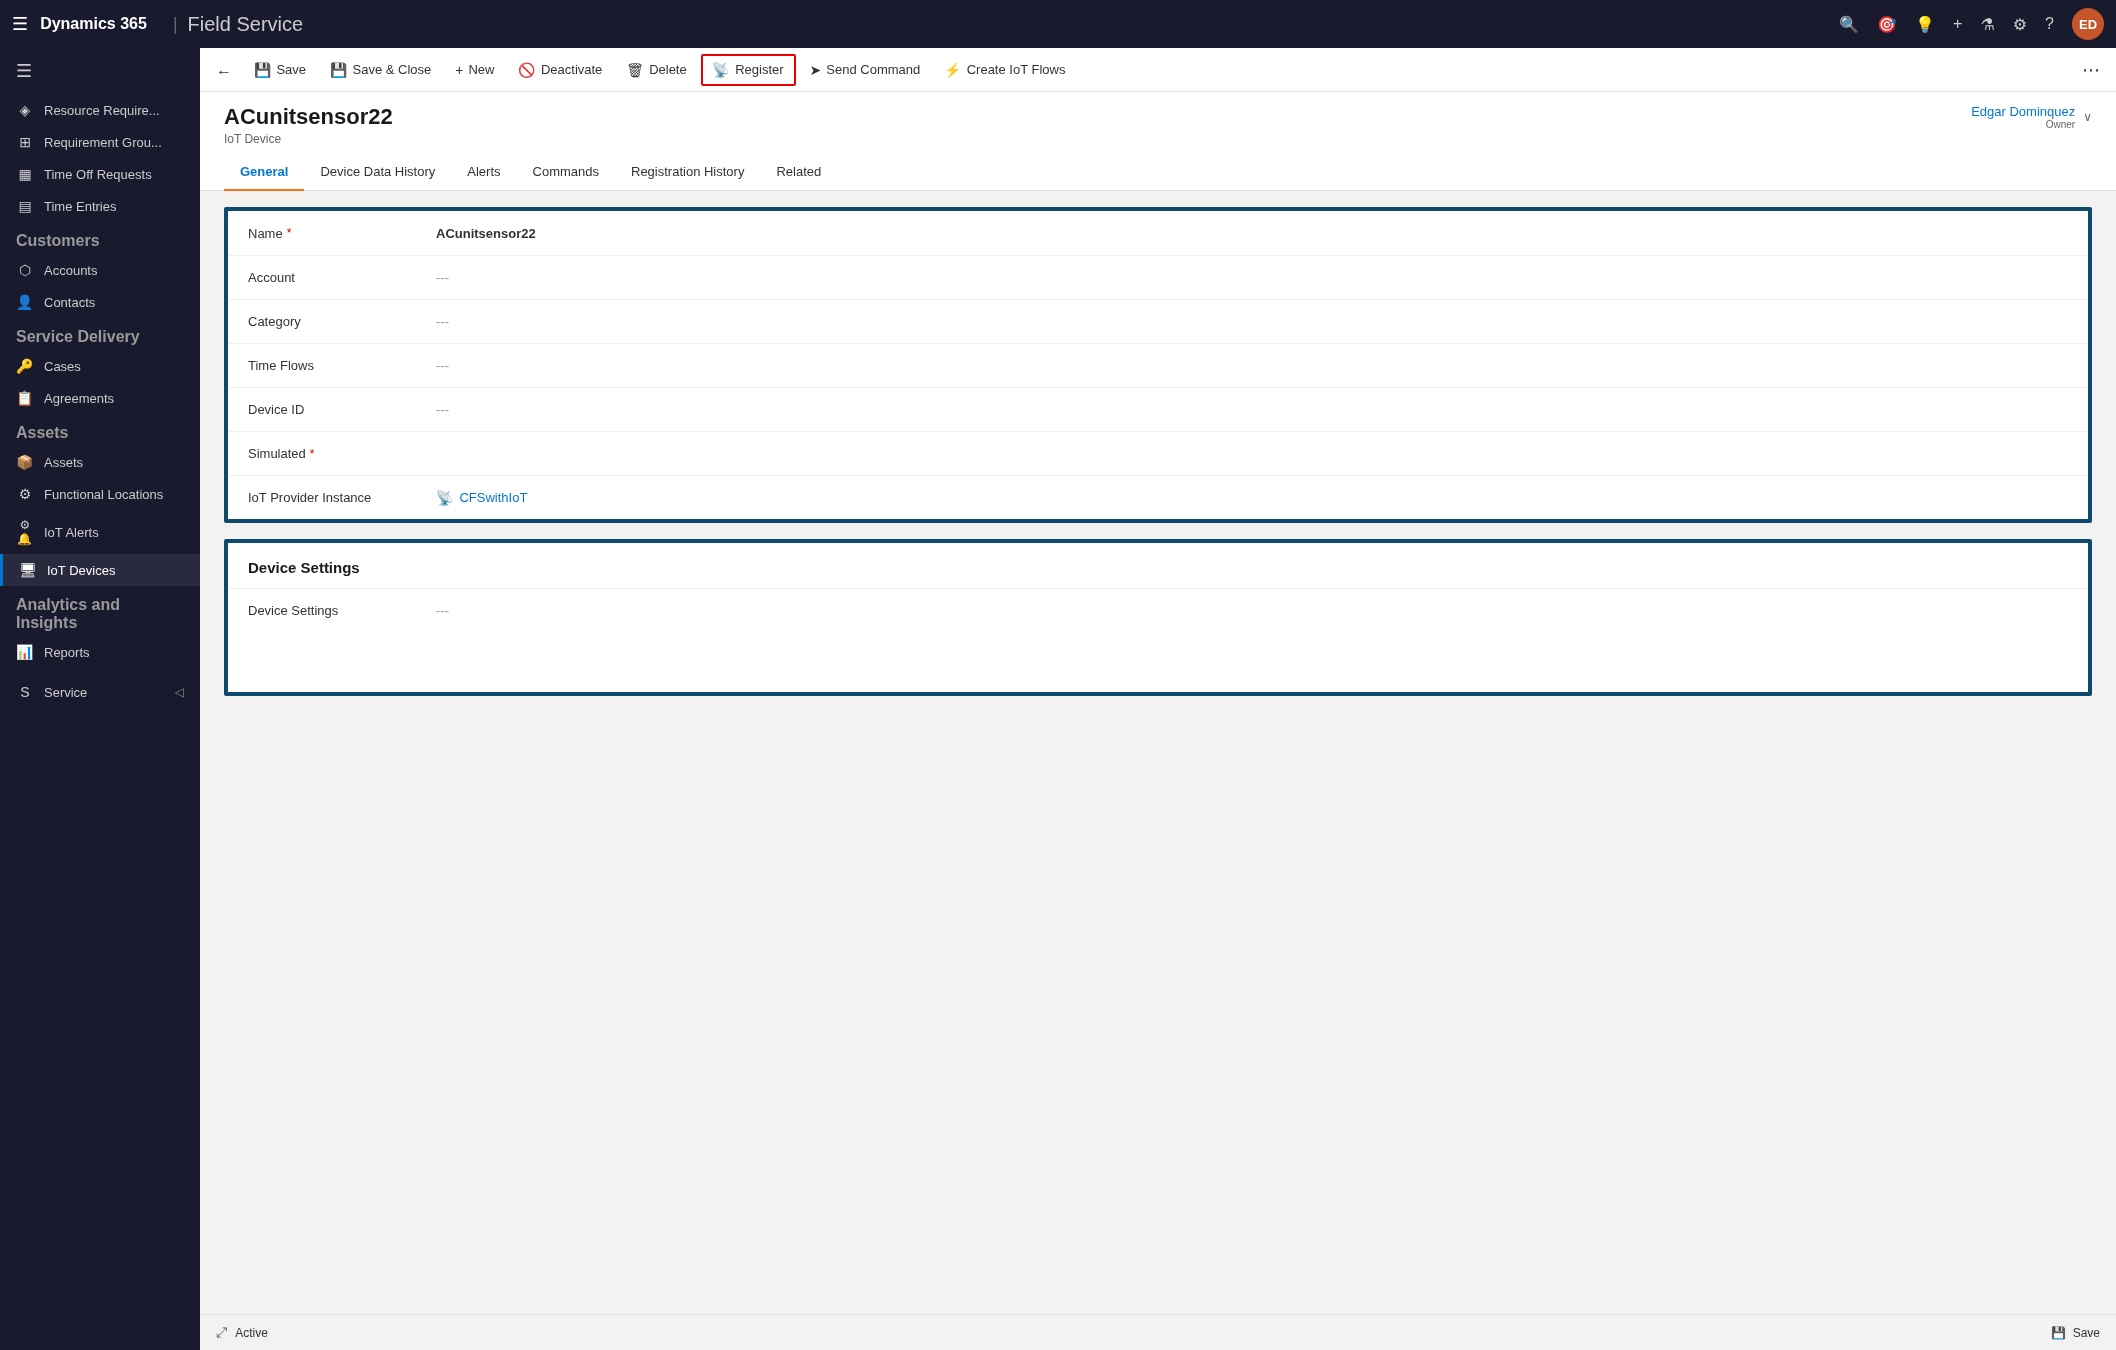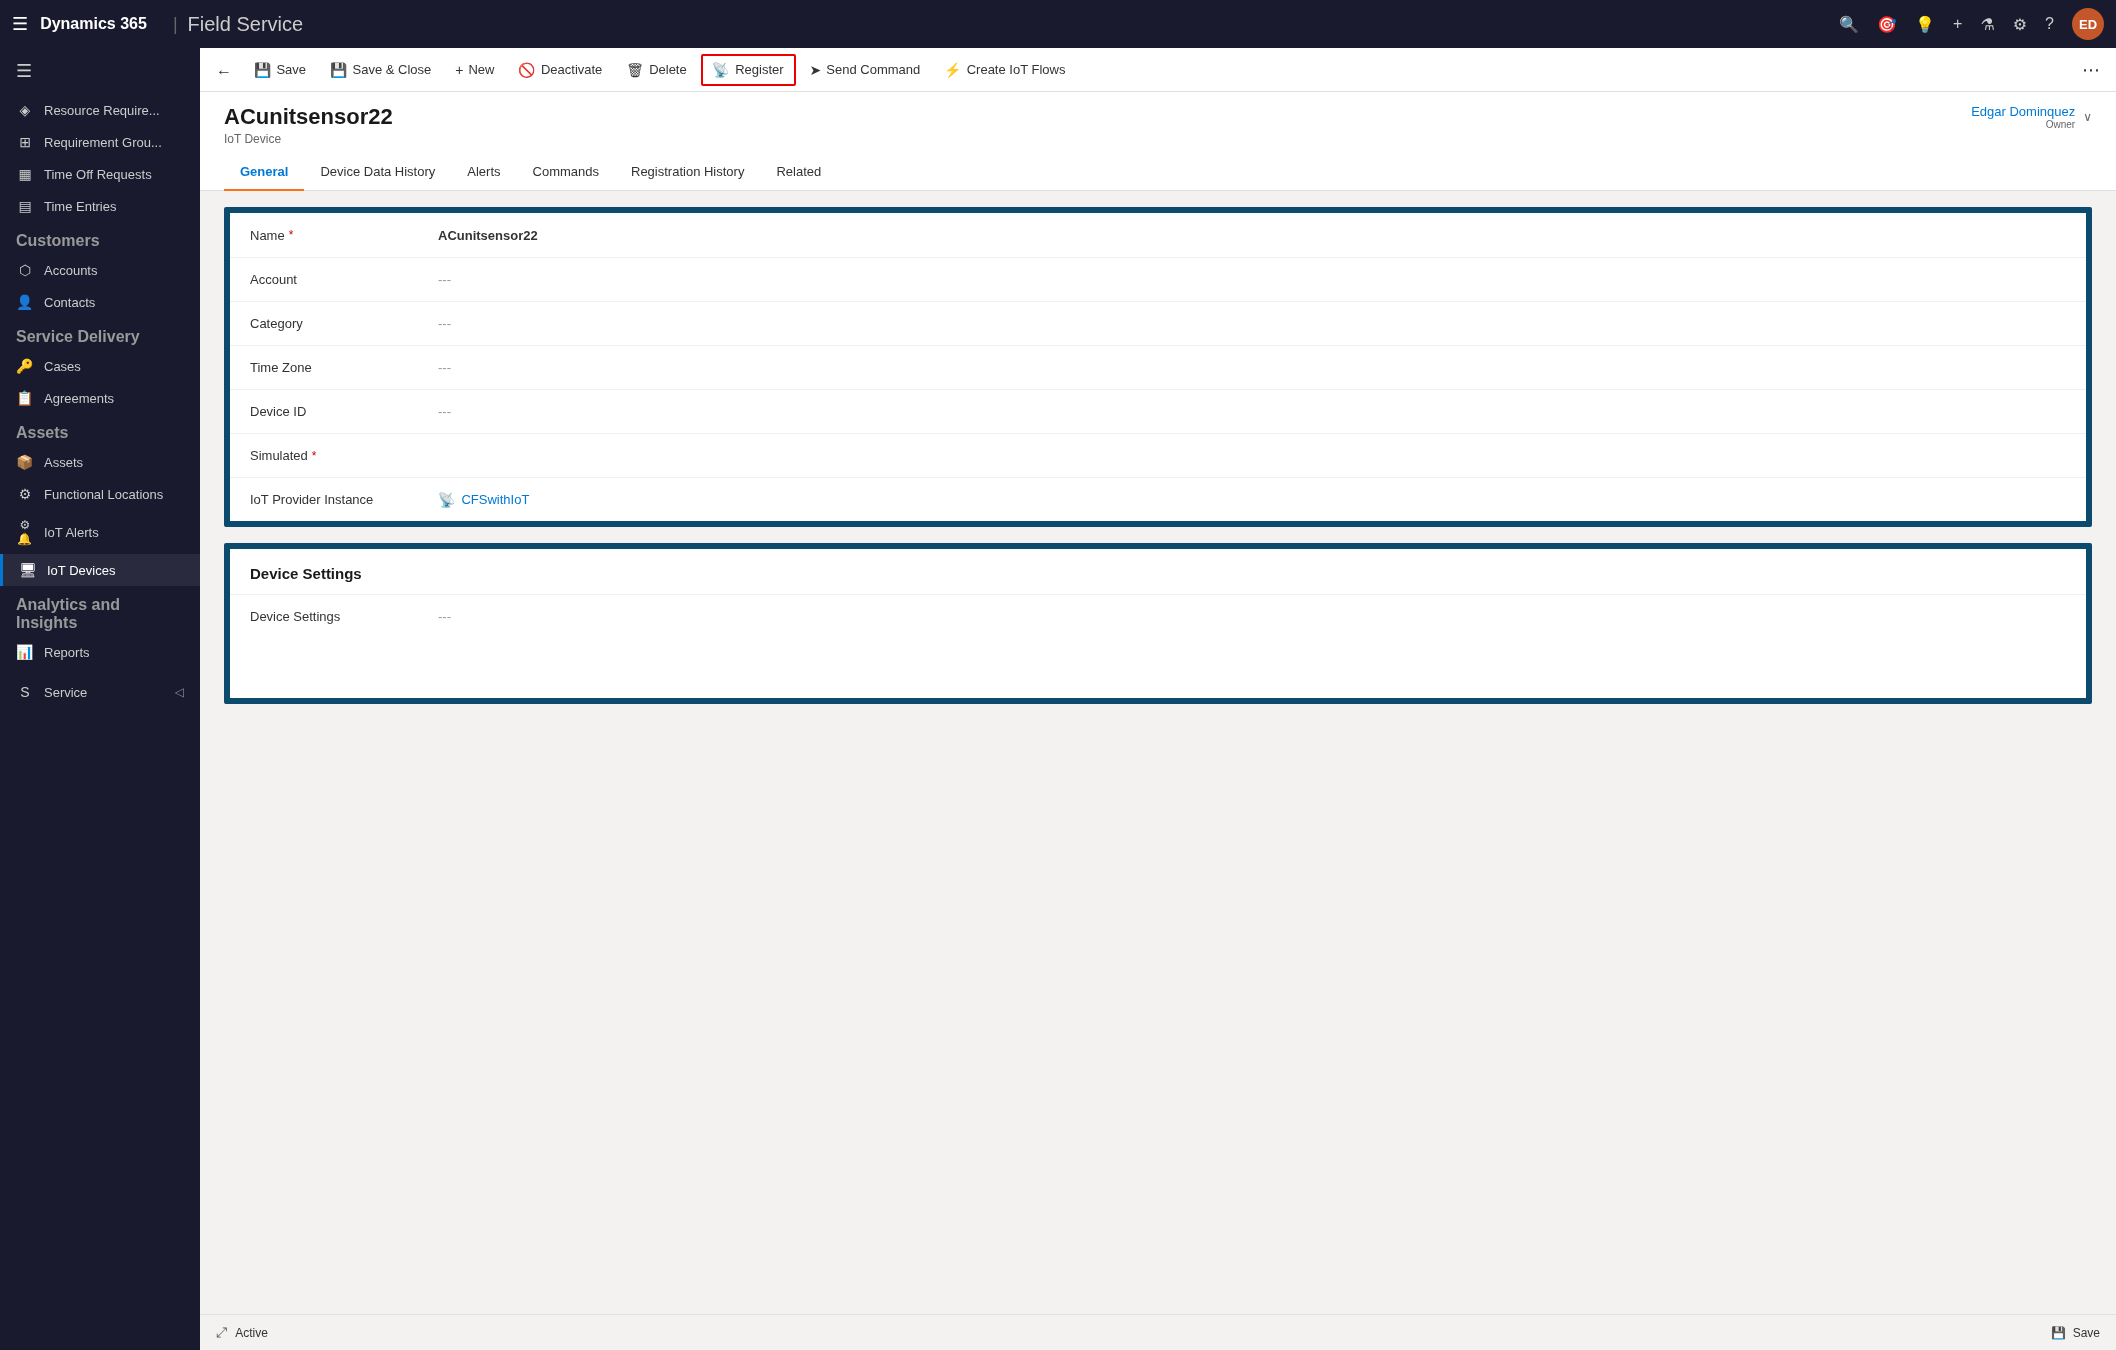--- a/index.html
+++ b/index.html
@@ -234,21 +234,21 @@
       flex: 1;
       overflow-y: auto;
       background: #f3f2f1;
       padding: 16px 24px;
     }
     .form-content::-webkit-scrollbar { width: 8px; }
     .form-content::-webkit-scrollbar-thumb { background: #c1c1c1; border-radius: 4px; }
 
     .form-section {
       background: white;
-      border: 6px solid #0c4a6e;
+      border: 4px solid #0c4a6e;
       margin-bottom: 16px;
       border-radius: 2px;
     }
     .form-section-title {
       font-size: 15px;
       font-weight: 600;
       color: #1a1a1a;
       padding: 16px 20px 12px 20px;
     }
 
@@ -500,21 +500,21 @@
           <div class="form-label">Account</div>
           <div class="form-value muted">---</div>
         </div>
 
         <div class="form-row">
           <div class="form-label">Category</div>
           <div class="form-value muted">---</div>
         </div>
 
         <div class="form-row">
-          <div class="form-label">Time Zone</div>
+          <div class="form-label">Time Flows</div>
           <div class="form-value muted">---</div>
         </div>
 
         <div class="form-row">
           <div class="form-label">Device ID</div>
           <div class="form-value muted">---</div>
         </div>
 
         <div class="form-row">
           <div class="form-label">

